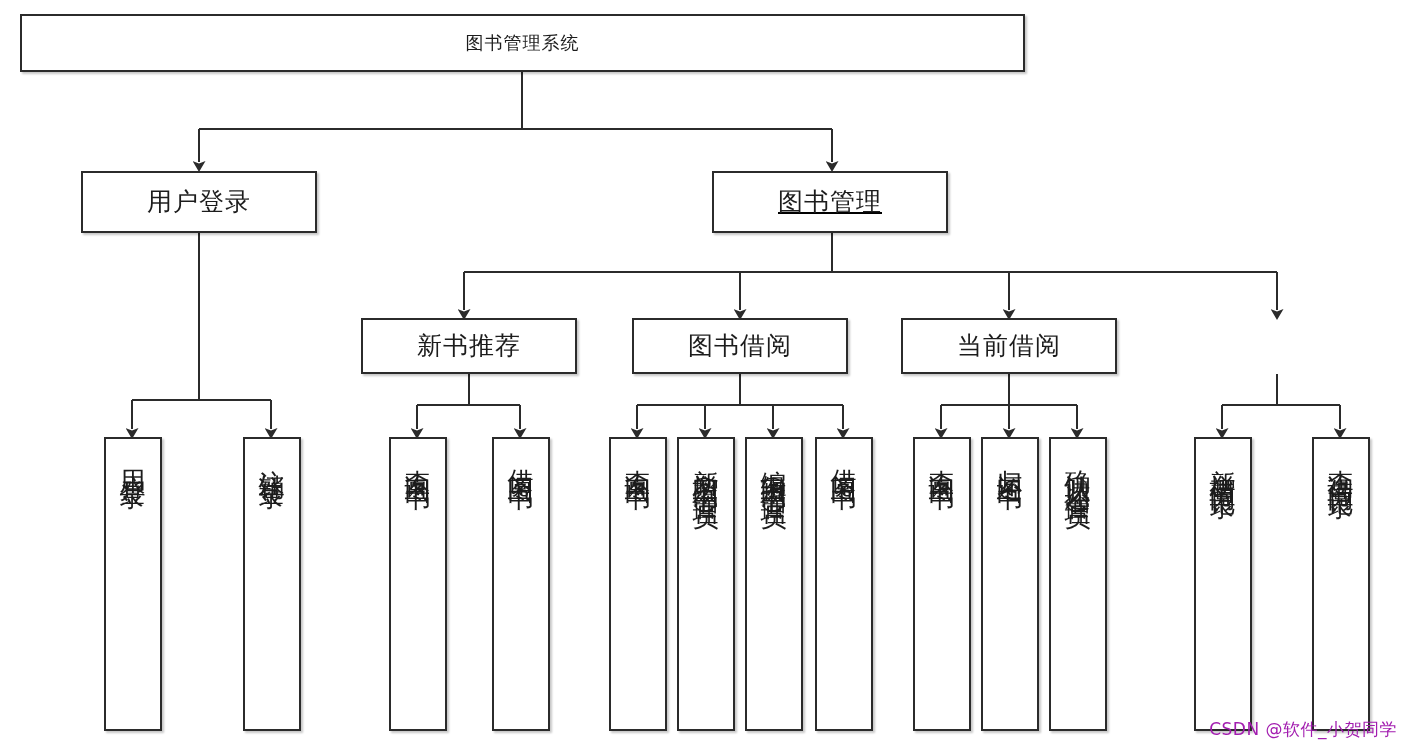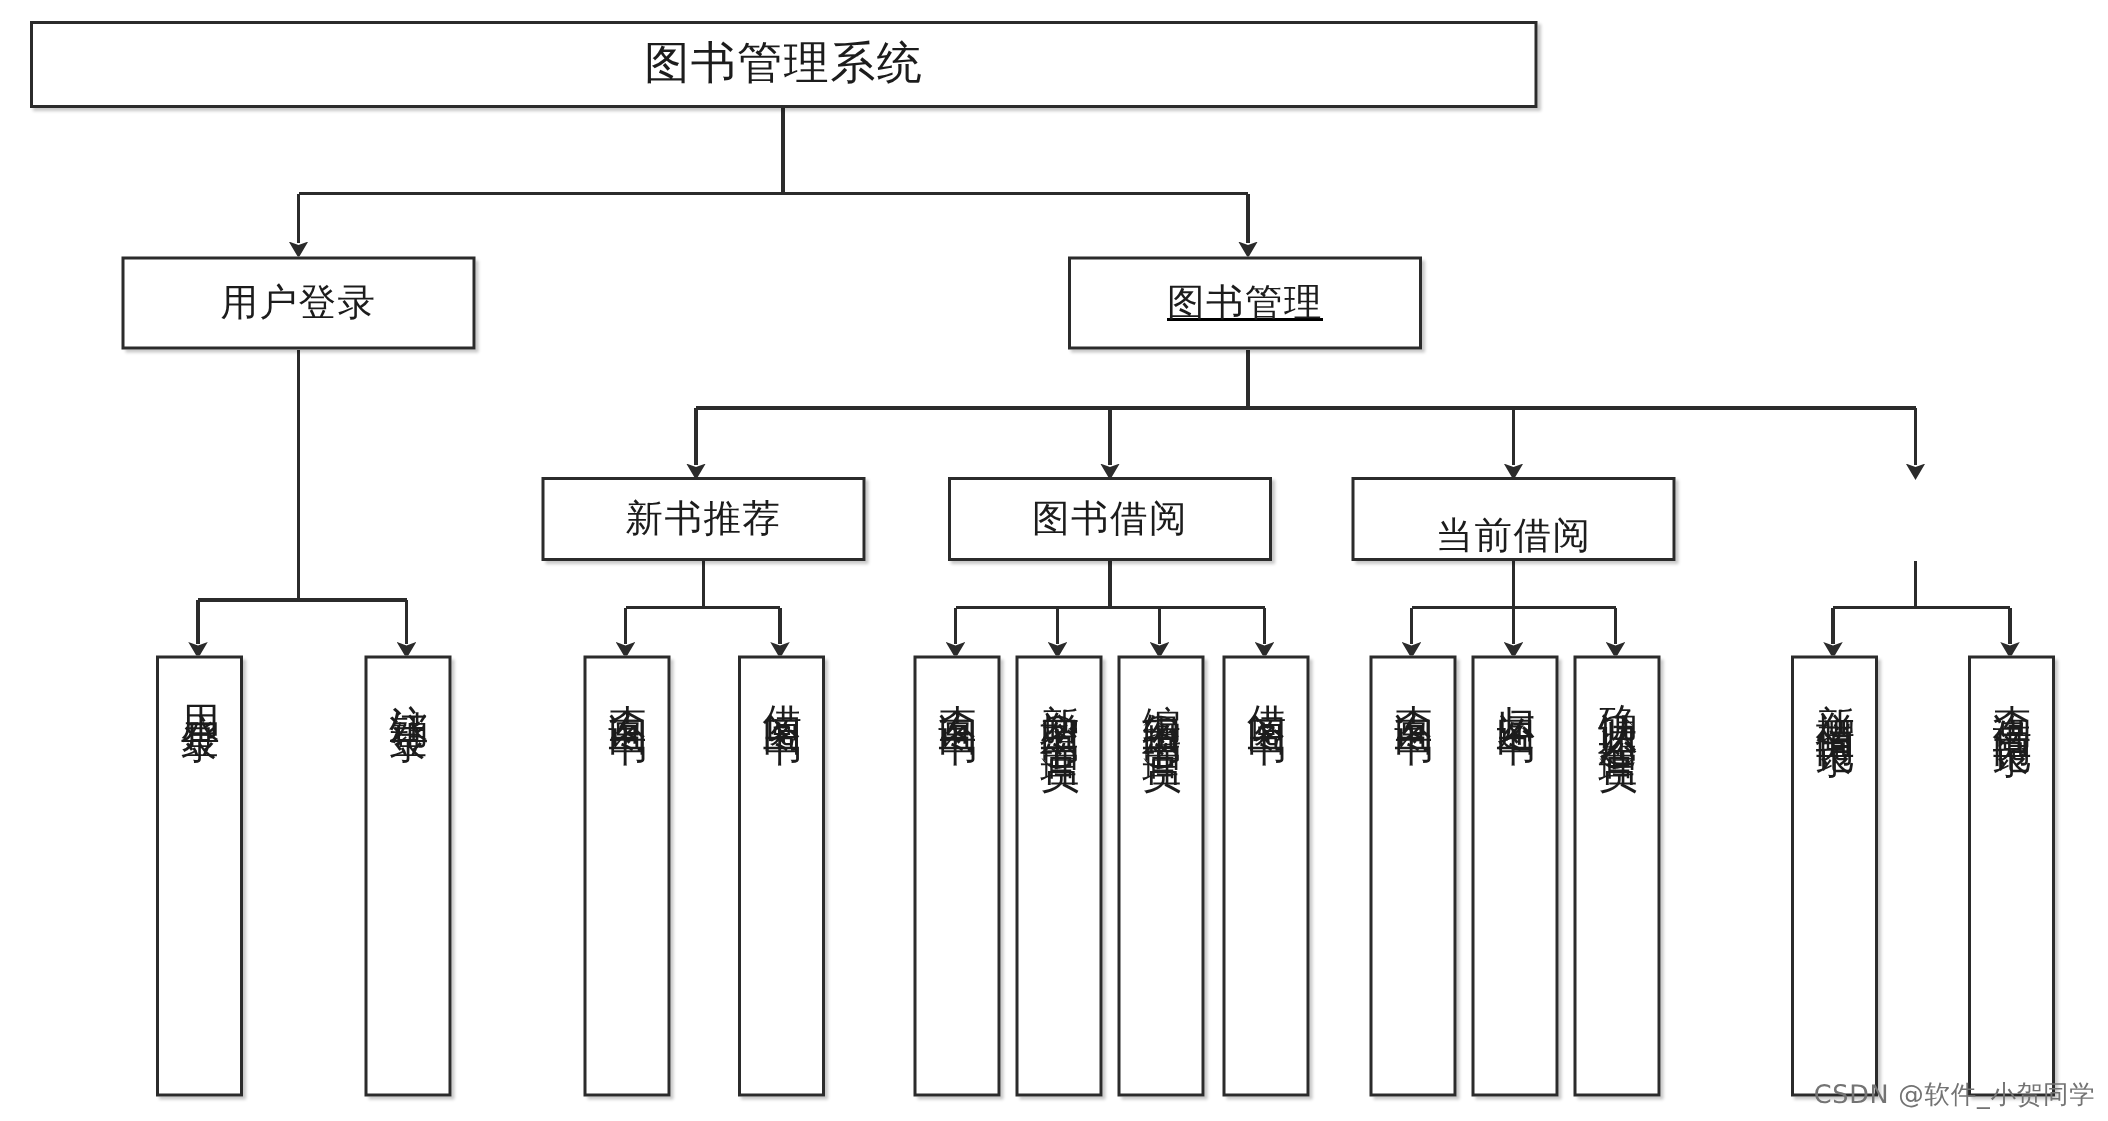--- a/index.html
+++ b/index.html
@@ -42,42 +42,42 @@
     letter-spacing: 1px;
     text-align: center;
     line-height: 1.15;
     white-space: nowrap;
   }
   
   .node.horiz .label {
     font-size: 25px;
   }
   .node.root .label {
-    font-size: 30px;
+    font-size: 18px;
   }
   
   .node.vert {
     align-items: flex-start;
     padding-top: 10px;
   }
   .node.vert .label {
     writing-mode: vertical-rl;
     text-orientation: upright;
     font-size: 26px;
     line-height: 1.0;
     letter-spacing: 5px;
     white-space: nowrap;
     -webkit-text-orientation: upright;
   }
   .watermark {
     position: absolute;
     right: 8px;
     bottom: 6px;
     font-size: 17px;
-    color: #737373;
+    color: #a21caf;
     letter-spacing: 0.5px;
     z-index: 5;
     white-space: nowrap;
     font-family: "DejaVu Sans", "Liberation Sans", sans-serif;
   }
 </style>
 </head>
 <body>
 
 <div id="canvas">
@@ -146,21 +146,21 @@
   </div>
 
   <div class="node horiz" style="left:632px; top:318px; width:216px; height:56px;">
     <span class="label">图书借阅</span>
   </div>
 
   <div class="node horiz" style="left:361px; top:318px; width:216px; height:56px;">
     <span class="label">新书推荐</span>
   </div>
 
-  <div class="node horiz" style="left:901px; top:318px; width:216px; height:56px;align-items:flex-end;">
+  <div class="node horiz" style="left:901px; top:318px; width:216px; height:56px;">
     <span class="label">当前借阅</span>
   </div>
 
 
   <div class="node vert" style="left:104px; top:437px; width:58px; height:294px;">
     <span class="label">用户登录</span>
   </div>
 
   <div class="node vert" style="left:243px; top:437px; width:58px; height:294px;">
     <span class="label">注销登录</span>

